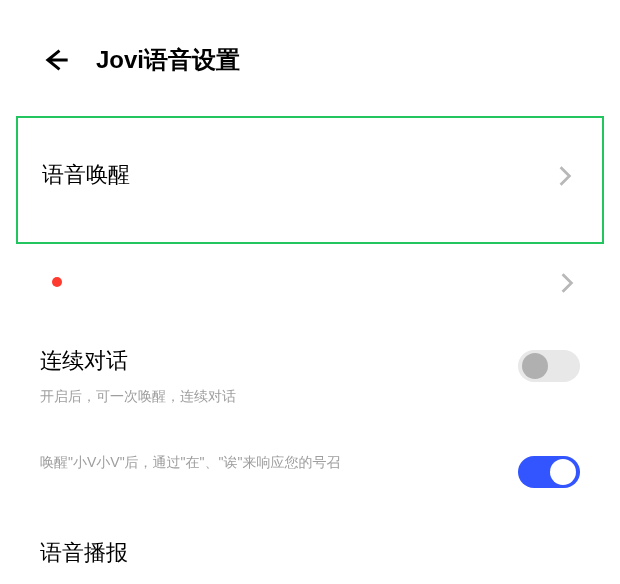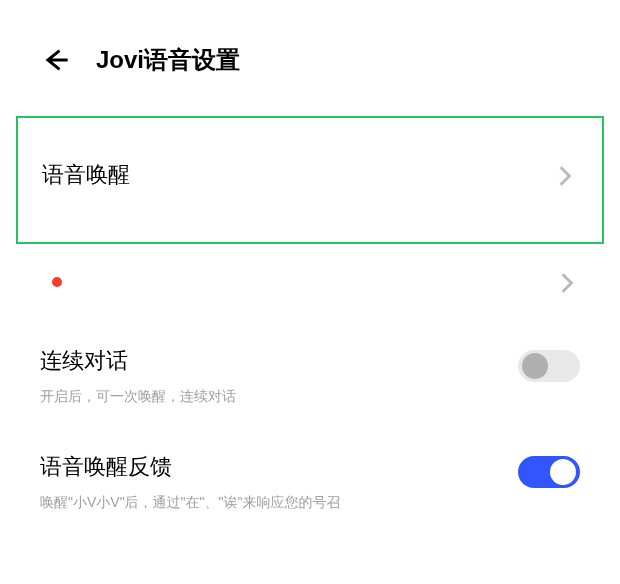--- a/index.html
+++ b/index.html
@@ -144,22 +144,24 @@
       <div class="toggle-title">连续对话</div>
       <div class="toggle-desc">开启后，可一次唤醒，连续对话</div>
     </div>
     <div class="toggle off">
       <div class="knob"></div>
     </div>
   </div>
 
   <div class="toggle-row">
     <div class="toggle-text">
-      <div class="toggle-title">语音唤醒反馈</div>
       <div class="toggle-desc">唤醒"小V小V"后，通过"在"、"诶"来响应您的号召</div>
     </div>
     <div class="toggle on">
       <div class="knob"></div>
     </div>
   </div>
 
+  <div class="partial-row">
+    <div class="partial-title">语音播报</div>
+  </div>
 
 </div>
 
 </body></html>

